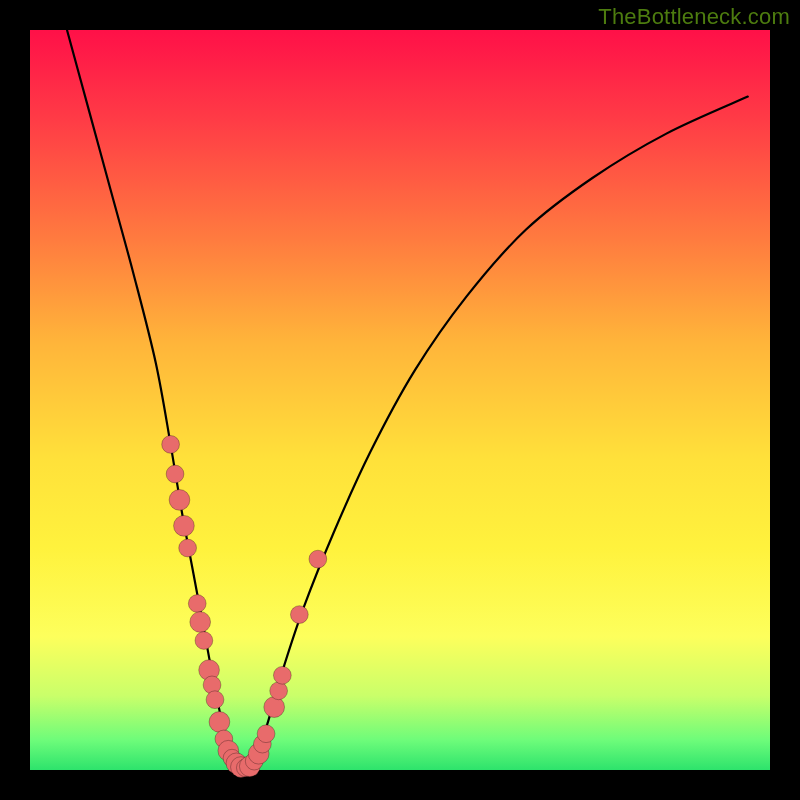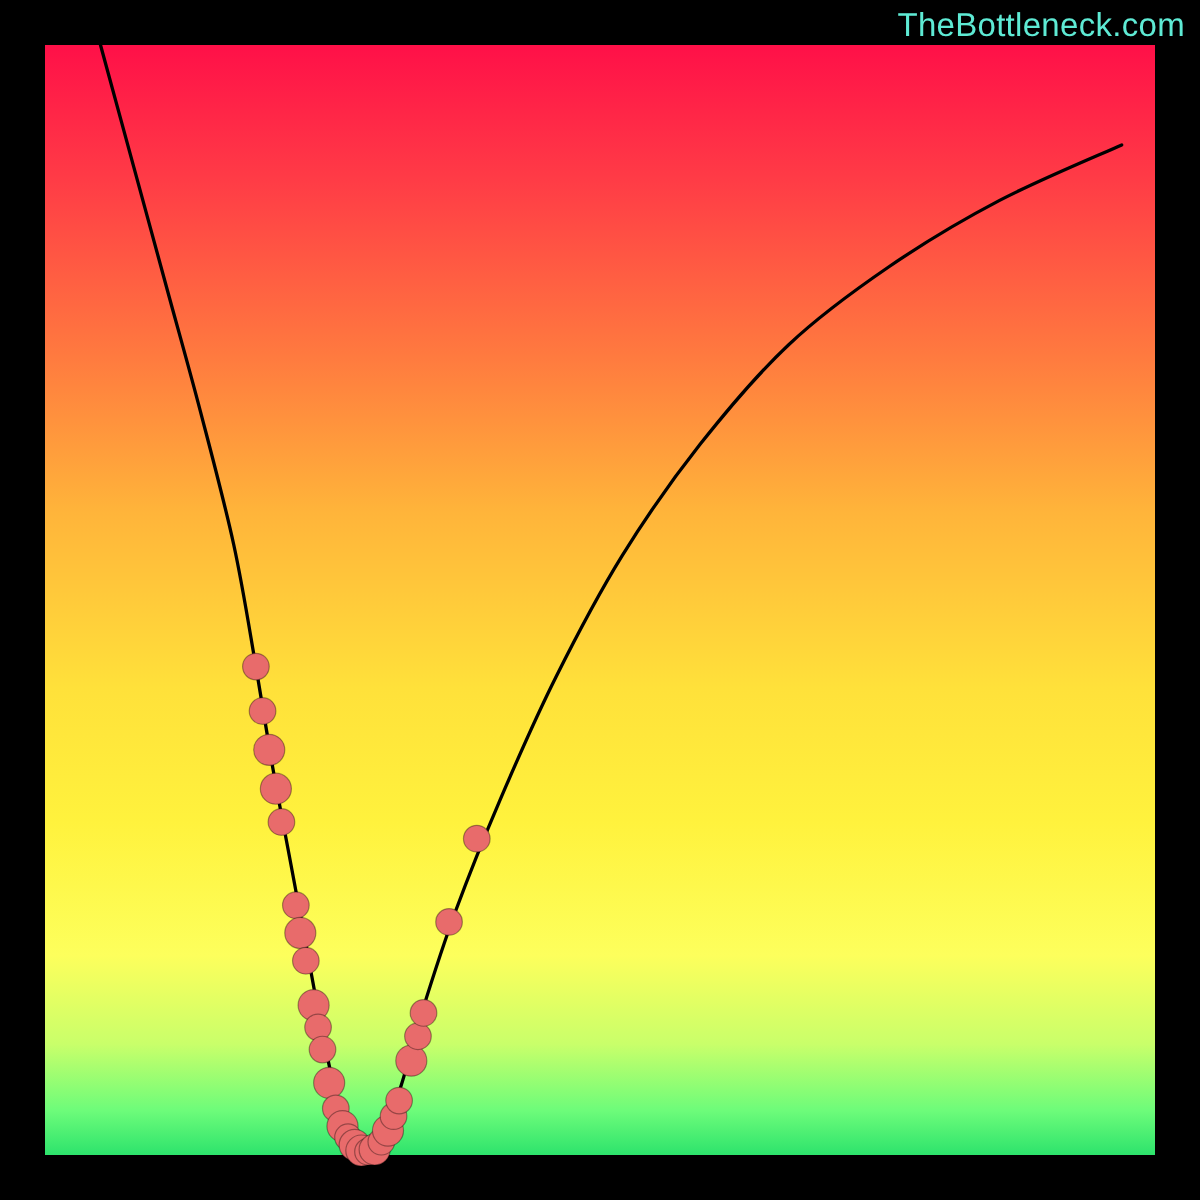--- a/index.html
+++ b/index.html
@@ -43,21 +43,21 @@
     left: 30px;
     top: 30px;
     width: 740px;
     height: 740px;
     overflow: visible;
   }
   .watermark {
     position: absolute;
     top: 4px;
     right: 10px;
-    color: #5eead4;
+    color: #4d7c0f;
     font-size: 22px;
     font-weight: 400;
     letter-spacing: 0.2px;
     user-select: none;
   }
   .curve {
     fill: none;
     stroke: #000;
     stroke-width: 2.2;
     stroke-linecap: round;

